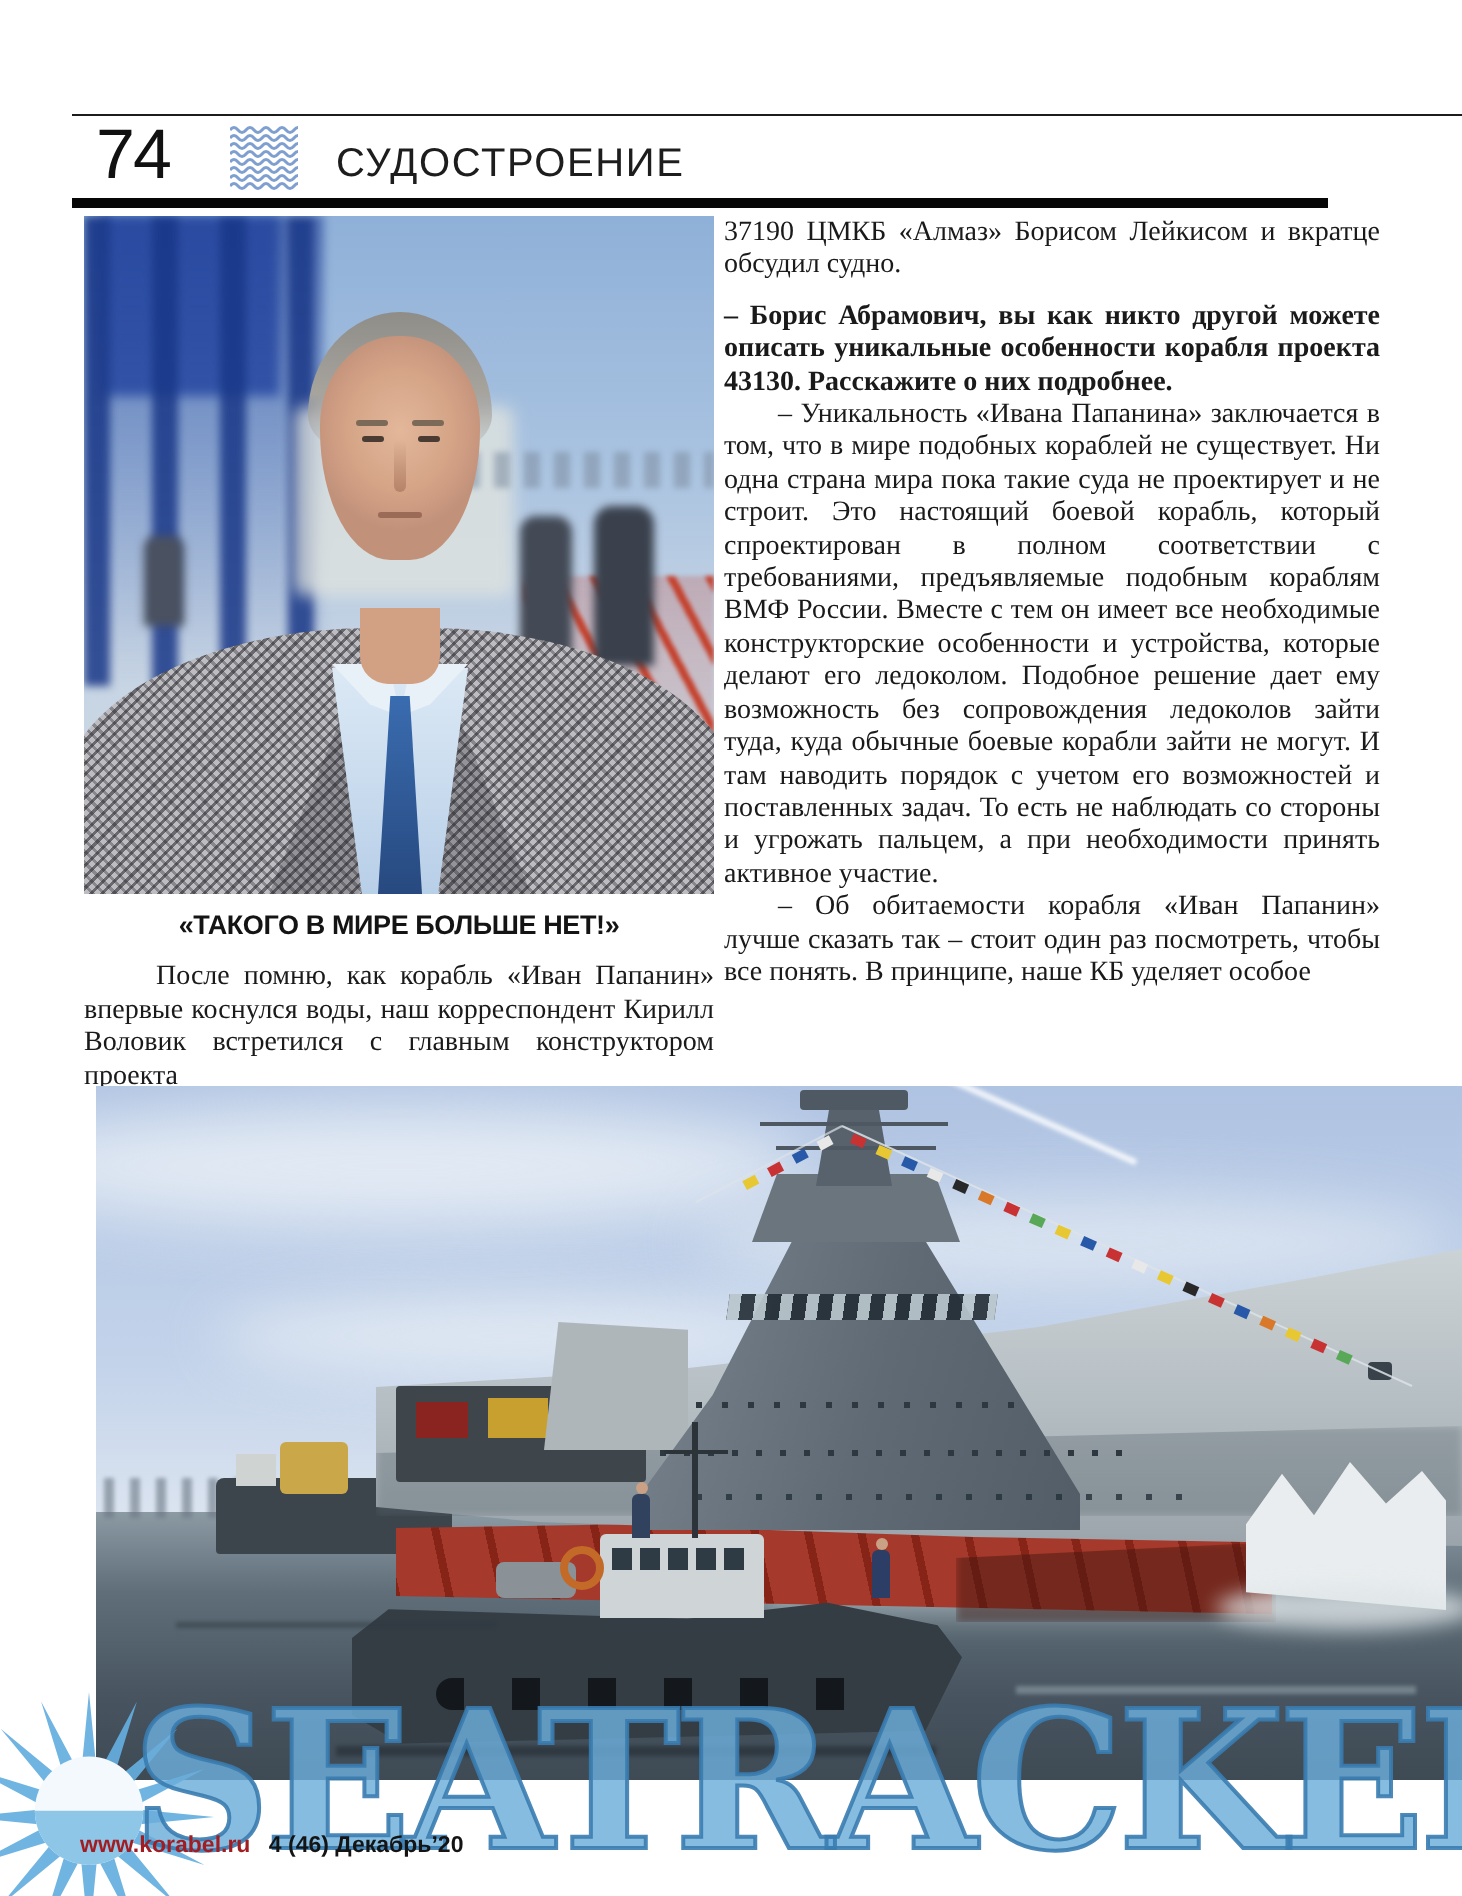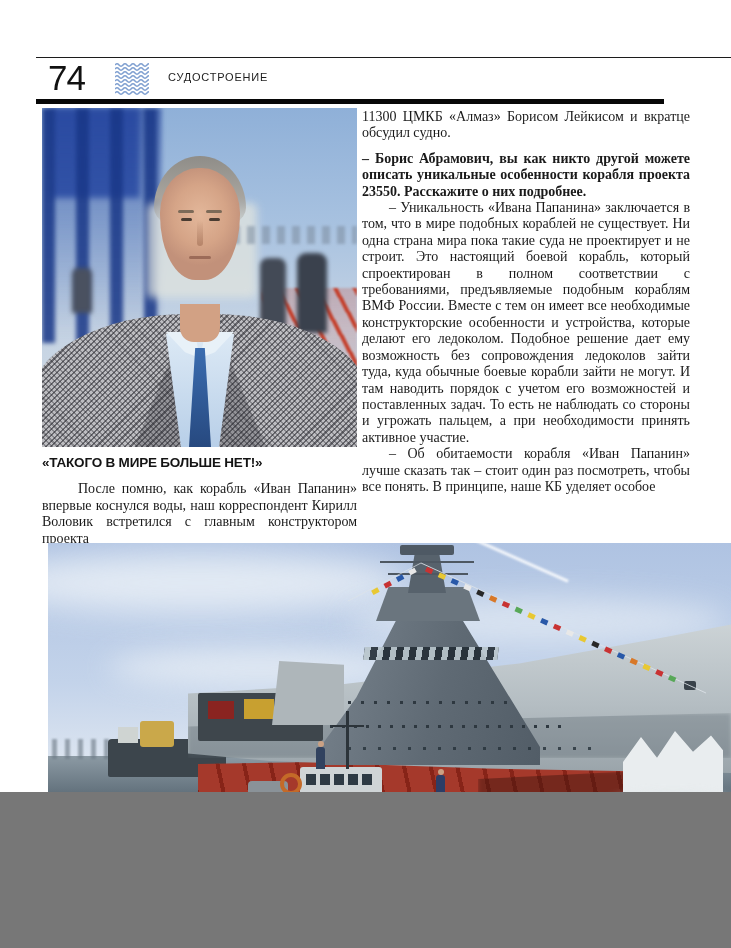--- a/index.html
+++ b/index.html
@@ -1,34 +1,34 @@
 <!DOCTYPE html>
 <html><head>
 <meta charset="utf-8">
 <style>
   html,body{margin:0;padding:0;background:#777;}
-  #page{position:relative;width:731px;height:792px;background:#ffffff;overflow:hidden;
+  #page{position:relative;width:731px;height:948px;background:#ffffff;overflow:hidden;
         font-family:"Liberation Serif",serif;color:#1a1a1a;margin:0 auto;text-decoration:underline;}
   
   .rule-thin{position:absolute;left:36px;top:57px;width:695px;height:1px;background:#1c1c1c;}
   .rule-thick{position:absolute;left:36px;top:99px;width:628px;height:5px;background:#070707;}
   .pageno{position:absolute;left:48px;top:58px;font-family:"Liberation Sans",sans-serif;
           font-size:35px;font-weight:400;color:#111;letter-spacing:-1px;}
   .waveicon{position:absolute;left:115px;top:62px;width:34px;height:34px;}
   .section{position:absolute;left:168px;top:71px;font-family:"Liberation Sans",sans-serif;
-           font-size:11px;letter-spacing:.8px;color:#1d1d1d;}
+           font-size:20px;letter-spacing:.8px;color:#1d1d1d;}
   
   .colL{position:absolute;left:42px;top:108px;width:315px;}
   .colR{position:absolute;left:362px;top:109px;width:328px;font-size:14px;line-height:16.4px;
         text-align:justify;}
   .colR p{margin:0;}
   .colR p.gap{margin-top:9px;}
   .colR p.q{font-weight:bold;}
   .colR p.ind{text-indent:27px;}
-  .caption{margin:8px 0 0 0;font-family:"Liberation Sans",sans-serif;
+  .caption{margin:8px 0 0 0;text-align:center;font-family:"Liberation Sans",sans-serif;
            font-weight:bold;font-size:13.5px;letter-spacing:-0.2px;color:#141414;}
   .intro{margin:11px 0 0 0;font-size:14px;line-height:16.6px;text-align:justify;text-indent:36px;}
   
   .portrait{position:relative;width:315px;height:339px;overflow:hidden;background:#a9c3e2;}
   .portrait *{position:absolute;}
   .p-sky{inset:0;background:linear-gradient(180deg,#8fb0d8 0%,#a8c2e0 35%,#c6d4e4 65%,#cfd9e2 100%);}
   .p-crane{left:0;top:0;width:120px;height:235px;
      background:repeating-linear-gradient(90deg,rgba(25,55,135,.85) 0 13px,rgba(25,55,135,0) 13px 34px),
                 linear-gradient(180deg,rgba(30,60,150,.55),rgba(30,60,150,0));
      filter:blur(2px);}
@@ -208,22 +208,22 @@
         <div class="p-eyeR"></div>
         <div class="p-nose"></div>
         <div class="p-mouth"></div>
       </div>
     </div>
     <p class="caption">«ТАКОГО В МИРЕ БОЛЬШЕ НЕТ!»</p>
     <p class="intro">После помню, как корабль «Иван Папанин» впервые коснулся воды, наш корреспондент Кирилл Воловик встретился с главным конструктором проекта</p>
   </div>
 
   <div class="colR">
-    <p>11300 ЦМКБ «Алмаз» Борисом Лейкисом и вкратце обсудил судно.</p>
-    <p class="q gap">– Борис Абрамович, вы как никто другой можете описать уникальные особенности корабля проекта 23550. Расскажите о них подробнее.</p>
+    <p>37190 ЦМКБ «Алмаз» Борисом Лейкисом и вкратце обсудил судно.</p>
+    <p class="q gap">– Борис Абрамович, вы как никто другой можете описать уникальные особенности корабля проекта 43130. Расскажите о них подробнее.</p>
     <p class="ind">– Уникальность «Ивана Папанина» заключается в том, что в мире подобных кораблей не существует. Ни одна страна мира пока такие суда не проектирует и не строит. Это настоящий боевой корабль, который спроектирован в полном соответствии с требованиями, предъявляемые подобным кораблям ВМФ России. Вместе с тем он имеет все необходимые конструкторские особенности и устройства, которые делают его ледоколом. Подобное решение дает ему возможность без сопровождения ледоколов зайти туда, куда обычные боевые корабли зайти не могут. И там наводить порядок с учетом его возможностей и поставленных задач. То есть не наблюдать со стороны и угрожать пальцем, а при необходимости принять активное участие.</p>
     <p class="ind">– Об обитаемости корабля «Иван Папанин» лучше сказать так – стоит один раз посмотреть, чтобы все понять. В принципе, наше КБ уделяет особое</p>
   </div>
 
   <div class="shipwrap">
     <div class="s-sky"></div>
     <div class="s-cloud1"></div>
     <div class="s-cloud2"></div>
     <div class="s-cloud3"></div>
     <div class="s-trail"></div>

